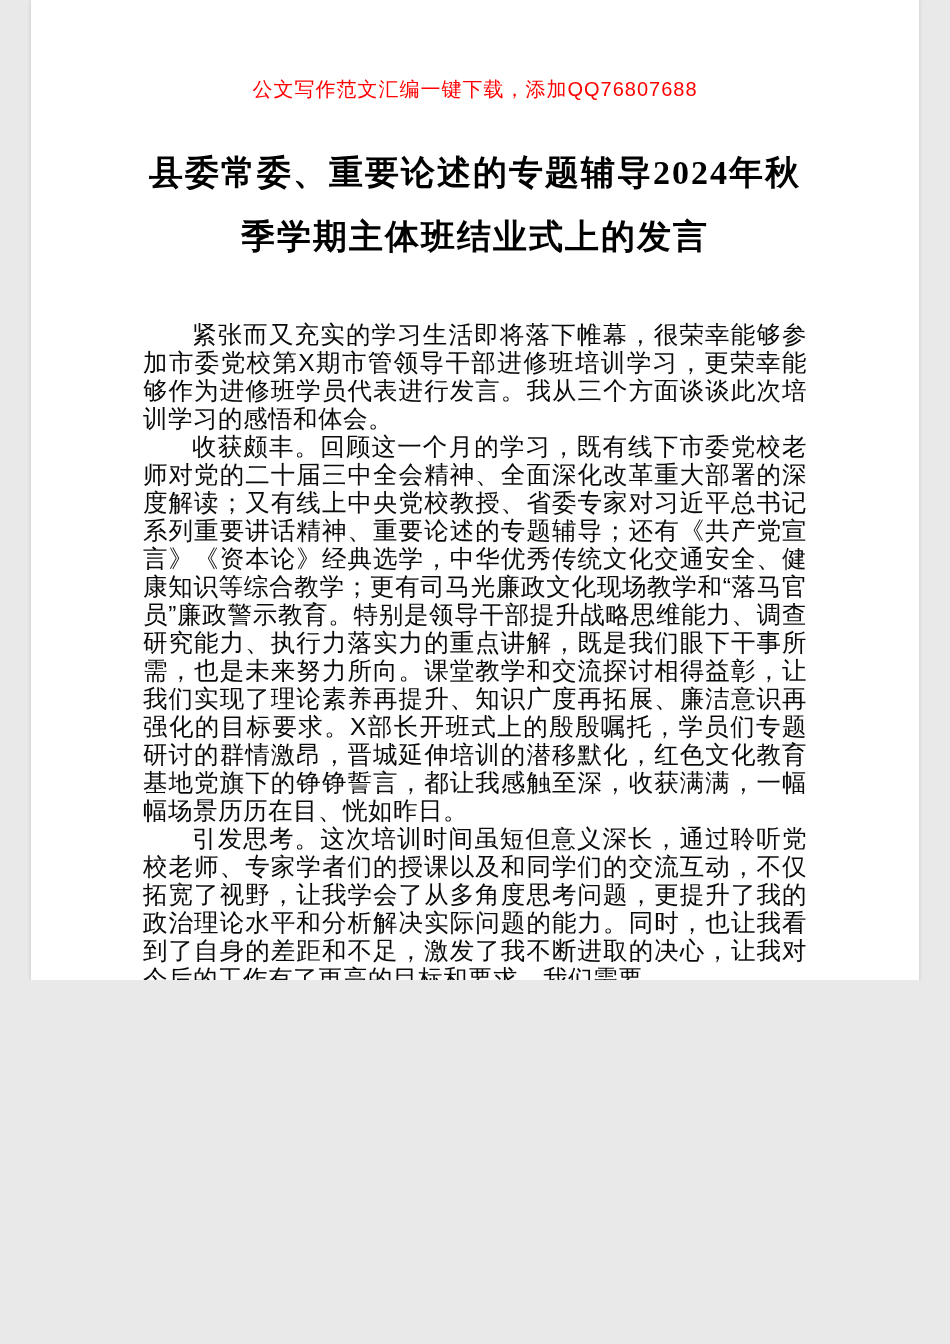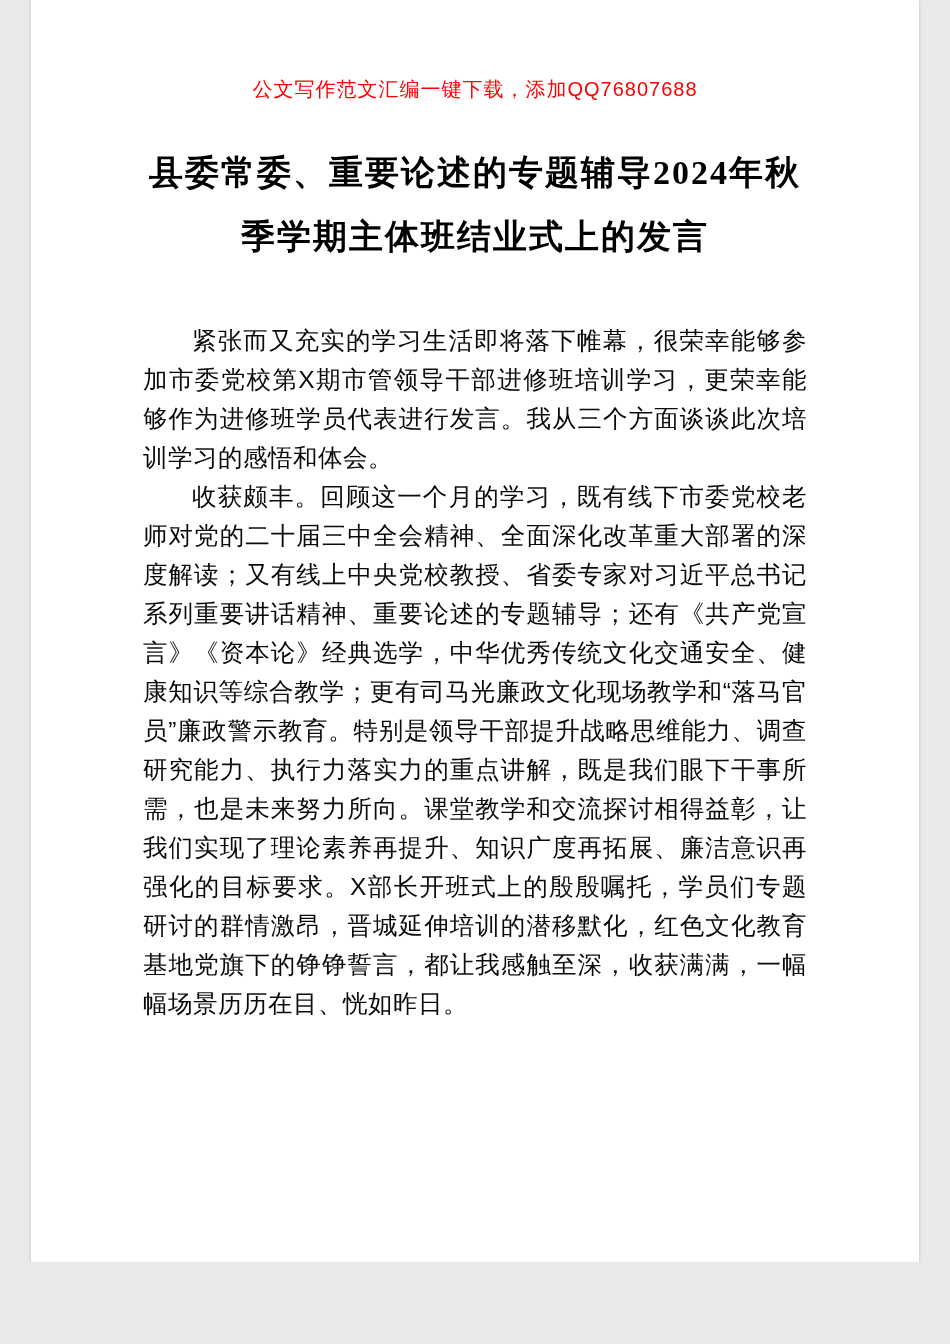--- a/index.html
+++ b/index.html
@@ -4,21 +4,21 @@
 <style>
   * { box-sizing: border-box; }
   html, body {
     margin: 0;
     padding: 0;
     background: #e9e9e9;
     font-family: "Liberation Sans", sans-serif;
   }
   .canvas {
     width: 950px;
-    height: 1262px;
+    height: 980px;
     margin: 0 auto;
     background: #e9e9e9;
     overflow: hidden;
   }
   .page {
     width: 888px;
     min-height: 1344px;
     margin: 0 auto;
     background: #ffffff;
     padding: 76px 112px 0 112px;
@@ -44,37 +44,38 @@
   .doc-title .year {
     font-family: "Liberation Serif", serif;
     font-weight: 700;
     text-align: right;
   }
   .doc-body p {
     margin: 0;
     padding: 0;
     color: #0a0a0a;
     font-size: 24.5px;
-    line-height: 39px;
+    line-height: 28px;
     letter-spacing: 0.5px;
     text-align: justify;
     text-justify: inter-ideograph;
     text-indent: 2em;
     font-weight: 400;
   }
 </style>
 </head>
 <body>
 
 <div class="canvas">
   <div class="page">
 
     <div class="notice">公文写作范文汇编一键下载，添加QQ76807688</div>
 
     <h1 class="doc-title"><span>县委常委、重要论述的专题辅导</span><span class="year">2024</span><span>年秋季学期主体班结业式上的发言</span></h1>
 
     <div class="doc-body">
       <p>紧张而又充实的学习生活即将落下帷幕，很荣幸能够参加市委党校第X期市管领导干部进修班培训学习，更荣幸能够作为进修班学员代表进行发言。我从三个方面谈谈此次培训学习的感悟和体会。</p>
       <p>收获颇丰。回顾这一个月的学习，既有线下市委党校老师对党的二十届三中全会精神、全面深化改革重大部署的深度解读；又有线上中央党校教授、省委专家对习近平总书记系列重要讲话精神、重要论述的专题辅导；还有《共产党宣言》《资本论》经典选学，中华优秀传统文化交通安全、健康知识等综合教学；更有司马光廉政文化现场教学和“落马官员”廉政警示教育。特别是领导干部提升战略思维能力、调查研究能力、执行力落实力的重点讲解，既是我们眼下干事所需，也是未来努力所向。课堂教学和交流探讨相得益彰，让我们实现了理论素养再提升、知识广度再拓展、廉洁意识再强化的目标要求。X部长开班式上的殷殷嘱托，学员们专题研讨的群情激昂，晋城延伸培训的潜移默化，红色文化教育基地党旗下的铮铮誓言，都让我感触至深，收获满满，一幅幅场景历历在目、恍如昨日。</p>
+      <p>引发思考。这次培训时间虽短但意义深长，通过聆听党校老师、专家学者们的授课以及和同学们的交流互动，不仅拓宽了视野，让我学会了从多角度思考问题，更提升了我的政治理论水平和分析解决实际问题的能力。同时，也让我看到了自身的差距和不足，激发了我不断进取的决心，让我对今后的工作有了更高的目标和要求。我们需要</p>
     </div>
 
   </div>
 </div>
 
 </body></html>

